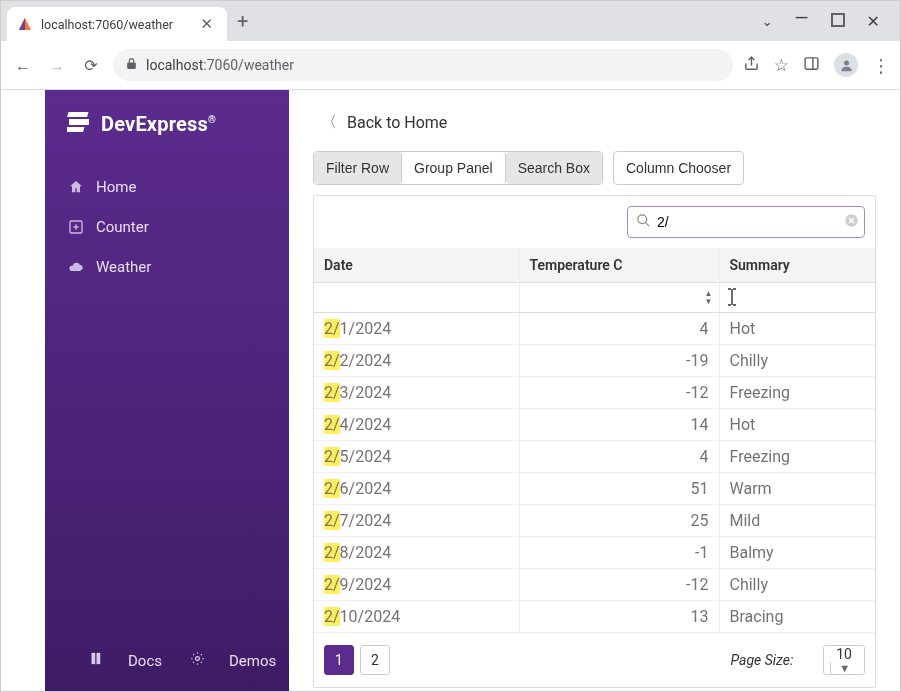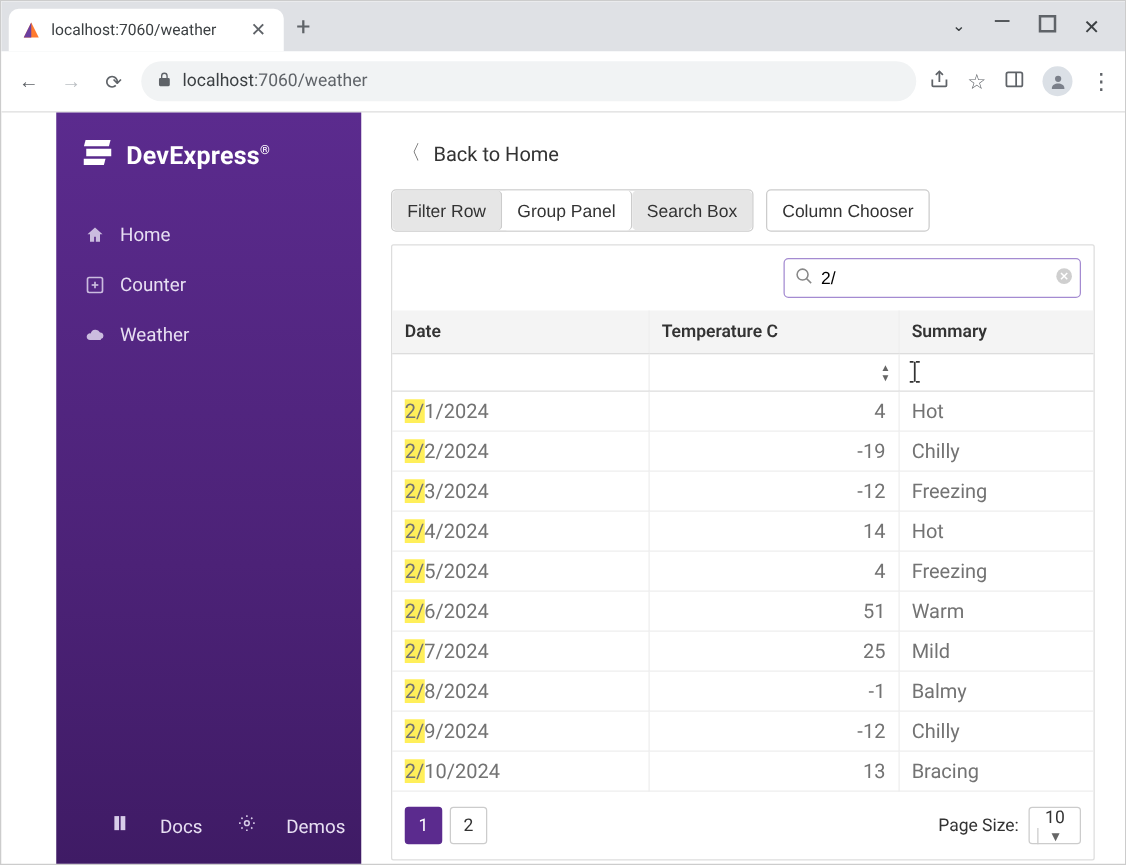--- a/index.html
+++ b/index.html
@@ -71,21 +71,21 @@
   tbody tr td { padding: 6px 10px; border-bottom: 1px solid #eee; border-right: 1px solid #eee; font-size: 16px; color: #737373; }
   tbody tr td:last-child { border-right: none; }
   .temp-cell { text-align: right; }
   .hl { background: #ffef5a; }
 
   
   .pager { display: flex; align-items: center; padding: 12px 10px 12px 10px; gap: 8px; }
   .page-btn { width: 30px; height: 30px; display: flex; align-items: center; justify-content: center; border: 1px solid #ccc; border-radius: 3px; cursor: pointer; background: #fff; font-size: 14px; }
   .page-btn.active { background: #5b2b8e; color: #fff; border-color: #5b2b8e; }
   .pager-spacer { flex: 1; }
-  .page-size-label { font-size: 14px; margin-right: 0; }
+  .page-size-label { font-size: 14px; margin-right: 22px; font-style: italic; }
   .page-size-select { display: flex; align-items: center; border: 1px solid #ccc; border-radius: 3px; height: 30px; flex-direction: column; }
   .page-size-select .val { padding: 0 12px; font-size: 14px; }
   .page-size-select .dd { border-left: 1px solid #ccc; padding: 0 8px; cursor: pointer; color: #666; font-size: 11px; }
 
   .text-cursor { position: absolute; width: 16px; height: 20px; pointer-events: none; }
 </style>
 </head>
 <body>
 
 <div class="browser-chrome">

